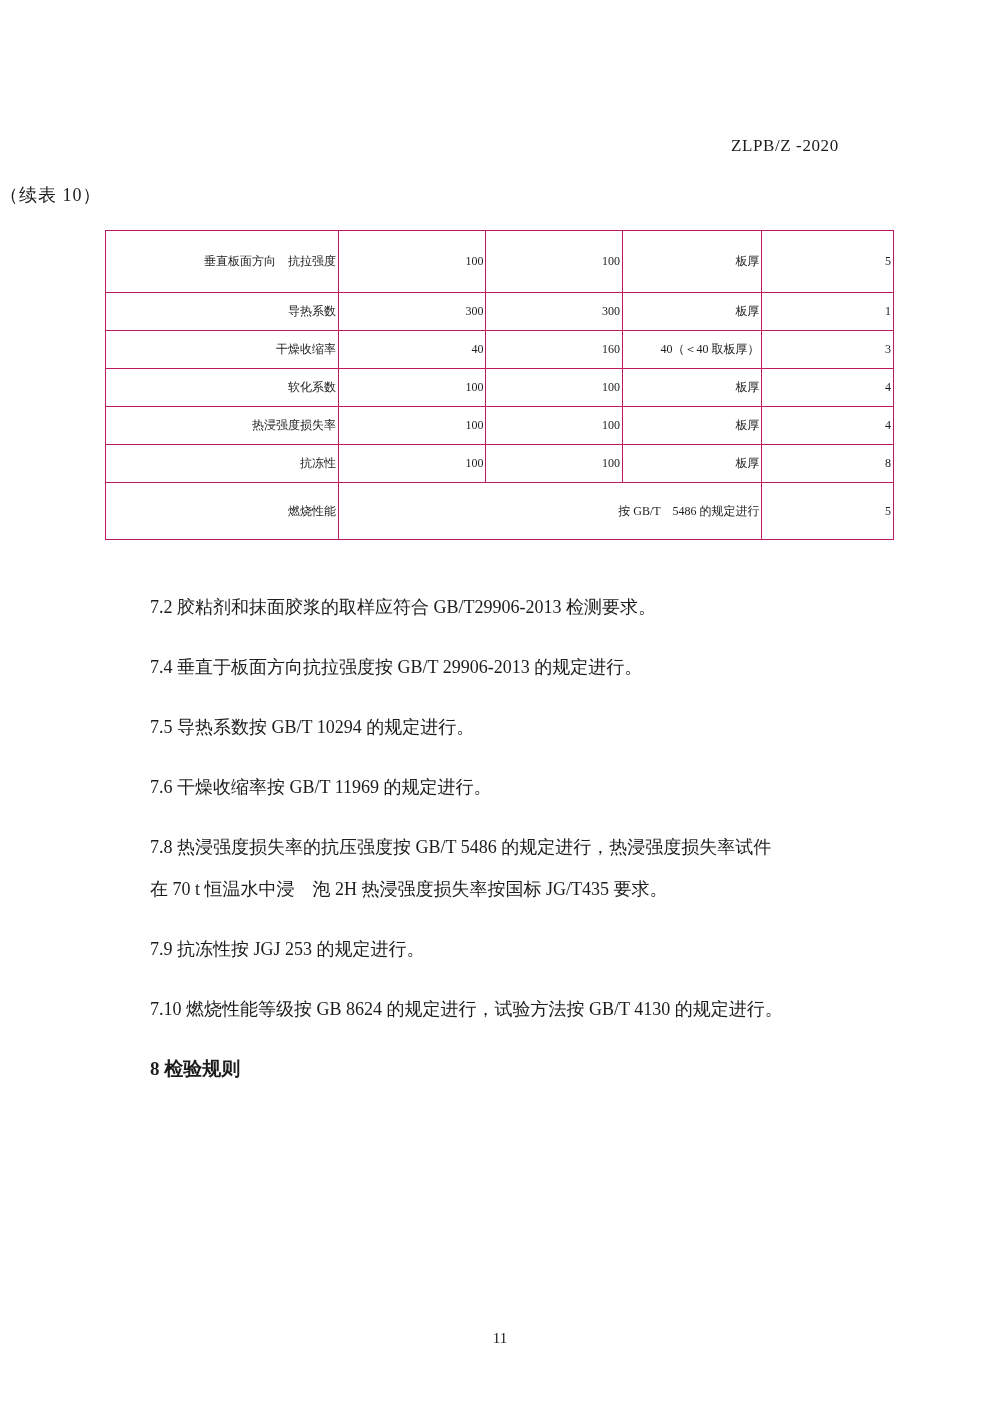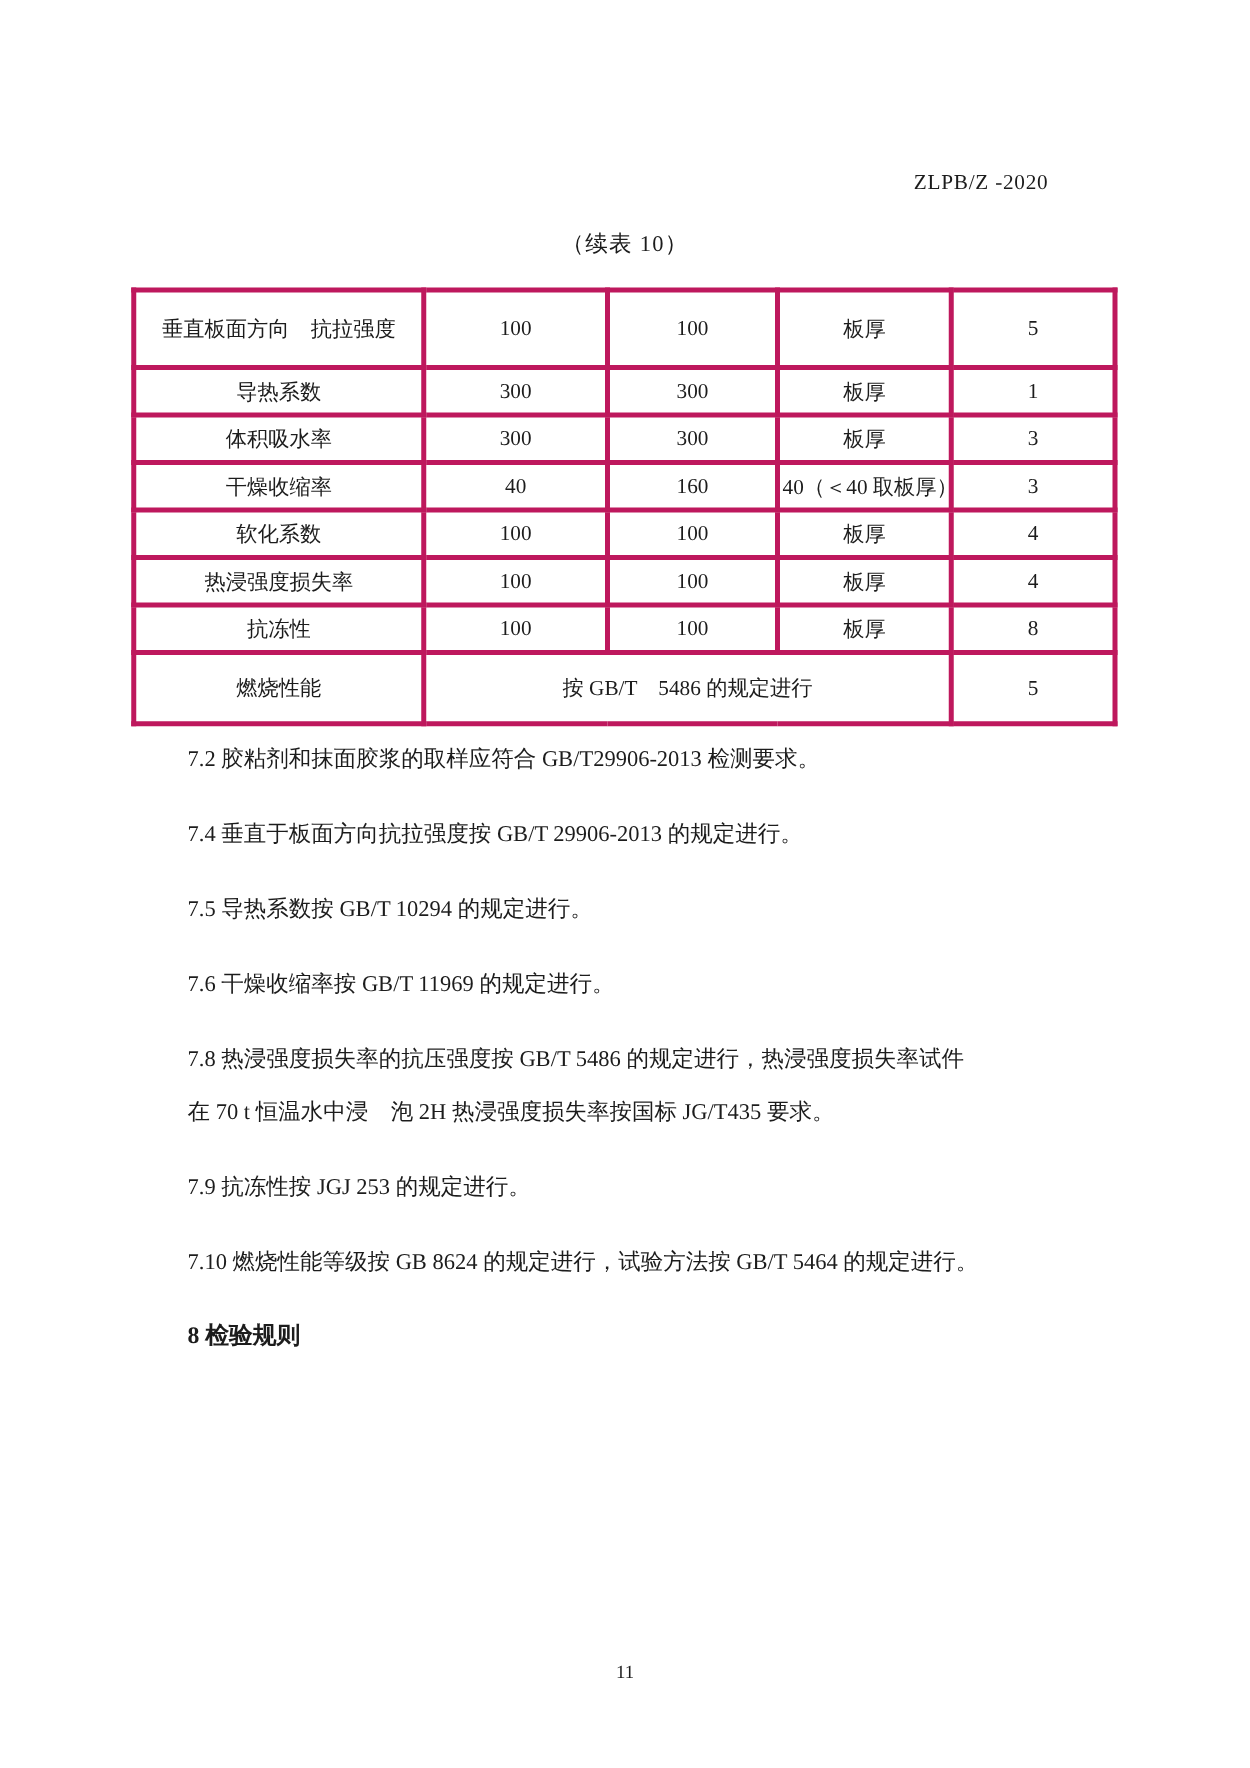--- a/index.html
+++ b/index.html
@@ -22,37 +22,36 @@
     left: 731px;
     font-size: 17px;
     letter-spacing: 0.6px;
     white-space: nowrap;
   }
   .table-caption {
     position: absolute;
     top: 183px;
     left: 0;
     width: 100%;
-    text-align: center;
     font-size: 18px;
     letter-spacing: 1px;
   }
   table.spec-table {
     position: absolute;
     top: 230px;
     left: 105px;
     width: 789px;
     border-collapse: collapse;
     table-layout: fixed;
   }
   table.spec-table td {
-    border: 4px solid #be185d;
-    text-align: center;
+    border: 1px solid #be185d;
+    text-align: right;
     vertical-align: middle;
-    font-size: 17px;
+    font-size: 12px;
     padding: 0 2px;
     white-space: nowrap;
     overflow: visible;
   }
   tr.r-tall  { height: 62px; }
   tr.r-std   { height: 38px; }
   tr.r-last  { height: 57px; }
   .content {
     position: absolute;
     left: 150px;
@@ -108,27 +107,20 @@
         <td>5</td>
       </tr>
       <tr class="r-std">
         <td>导热系数</td>
         <td>300</td>
         <td>300</td>
         <td>板厚</td>
         <td>1</td>
       </tr>
       <tr class="r-std">
-        <td>体积吸水率</td>
-        <td>300</td>
-        <td>300</td>
-        <td>板厚</td>
-        <td>3</td>
-      </tr>
-      <tr class="r-std">
         <td>干燥收缩率</td>
         <td>40</td>
         <td>160</td>
         <td>40（＜40 取板厚）</td>
         <td>3</td>
       </tr>
       <tr class="r-std">
         <td>软化系数</td>
         <td>100</td>
         <td>100</td>
@@ -171,20 +163,20 @@
       <div class="line">7.6 干燥收缩率按 GB/T 11969 的规定进行。</div>
     </div>
     <div class="para">
       <div class="line">7.8 热浸强度损失率的抗压强度按 GB/T 5486 的规定进行，热浸强度损失率试件</div>
       <div class="line">在 70 t 恒温水中浸　泡 2H 热浸强度损失率按国标 JG/T435 要求。</div>
     </div>
     <div class="para">
       <div class="line">7.9 抗冻性按 JGJ 253 的规定进行。</div>
     </div>
     <div class="para">
-      <div class="line">7.10 燃烧性能等级按 GB 8624 的规定进行，试验方法按 GB/T 5464 的规定进行。</div>
+      <div class="line">7.10 燃烧性能等级按 GB 8624 的规定进行，试验方法按 GB/T 4130 的规定进行。</div>
     </div>
     <div class="section-heading">8 检验规则</div>
   </div>
 
   <div class="page-number">11</div>
 
 </div>
 
 </body></html>

